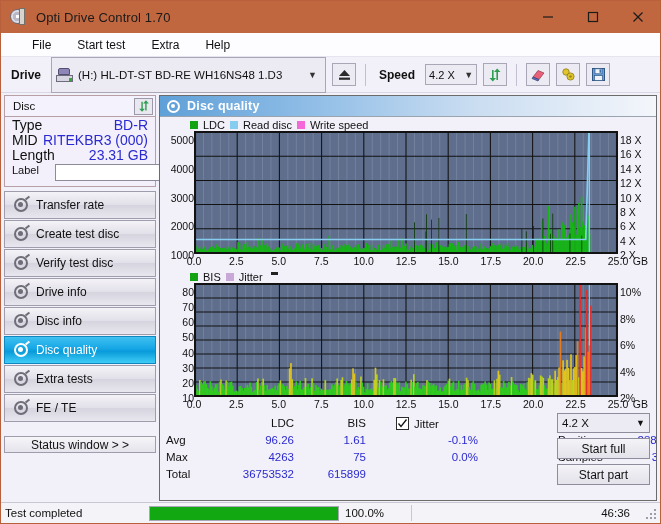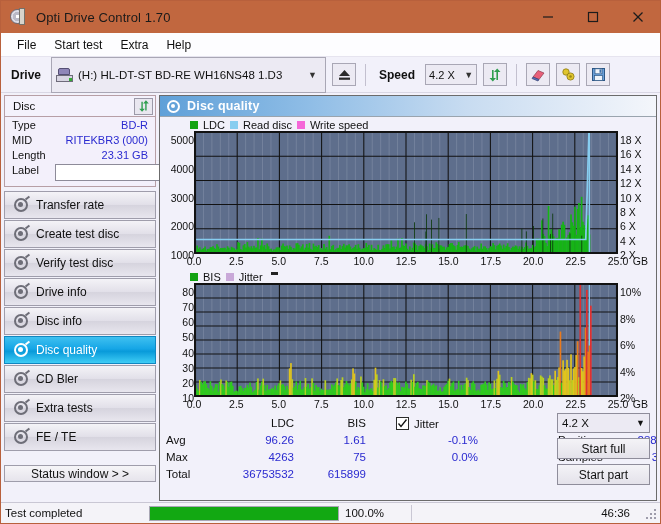--- a/index.html
+++ b/index.html
@@ -54,22 +54,23 @@
     display:flex; align-items:center; justify-content:center;
     color:#1c1c1c;
   }
   .win-btn svg { display:block; }
 
   
   #menubar {
     height: 24px;
     background: #fdfdff;
     display: flex; align-items: center;
-    padding-left: 7px;
+    padding-left: 22px;
     border-bottom: 1px solid #e6e4ef;
+    gap: 8px;
   }
   .menu-item {
     padding: 3px 9px;
     font-size: 12px; color: #111;
   }
 
   
   #toolbar {
     height: 36px;
     background: #f2f1fa;
@@ -127,21 +128,21 @@
     background: #f4f2fc;
   }
   #disc-head .t { font-weight:normal; font-size:11.5px; color:#111; }
   #disc-head .refresh-btn {
     margin-left:auto; margin-right:2px;
     width:19px; height:17px; background:#e9e7f0; border:1px solid #9b99a8;
     display:flex;align-items:center;justify-content:center;
   }
   .disc-row {
     display:flex; align-items:center;
-    padding: 0px 7px; height: 15px; font-size: 11px;
+    padding: 0px 7px; height: 15px; font-size: 14px;
   }
   .disc-row .k { color:#111; }
   .disc-row .v { margin-left:auto; color:#2a2ad0; }
   #label-row { display:flex; align-items:flex-start; padding: 2px 4px 4px 7px; gap:16px;}
   #label-row .k { font-size:11px; color:#111;}
   #label-input {
     flex:1; height:17px; background:#ffffff; border:1px solid #8d8b99;
   }
   #label-btn {
     width:20px;height:18px;background:#e9e7f0;border:1px solid #9b99a8;
@@ -464,28 +465,20 @@
             </span>
           <span>Disc info</span>
         </div>
         <div class="nav-item active">
           <span class="nav-ico">
               <span class="ring"></span>
               <span class="dot"></span>
               <span class="tick"></span>
             </span>
           <span>Disc quality</span>
-        </div>
-        <div class="nav-item">
-          <span class="nav-ico">
-              <span class="ring"></span>
-              <span class="dot"></span>
-              <span class="tick"></span>
-            </span>
-          <span>CD Bler</span>
         </div>
         <div class="nav-item">
           <span class="nav-ico">
               <span class="ring"></span>
               <span class="dot"></span>
               <span class="tick"></span>
             </span>
           <span>Extra tests</span>
         </div>
         <div class="nav-item">

